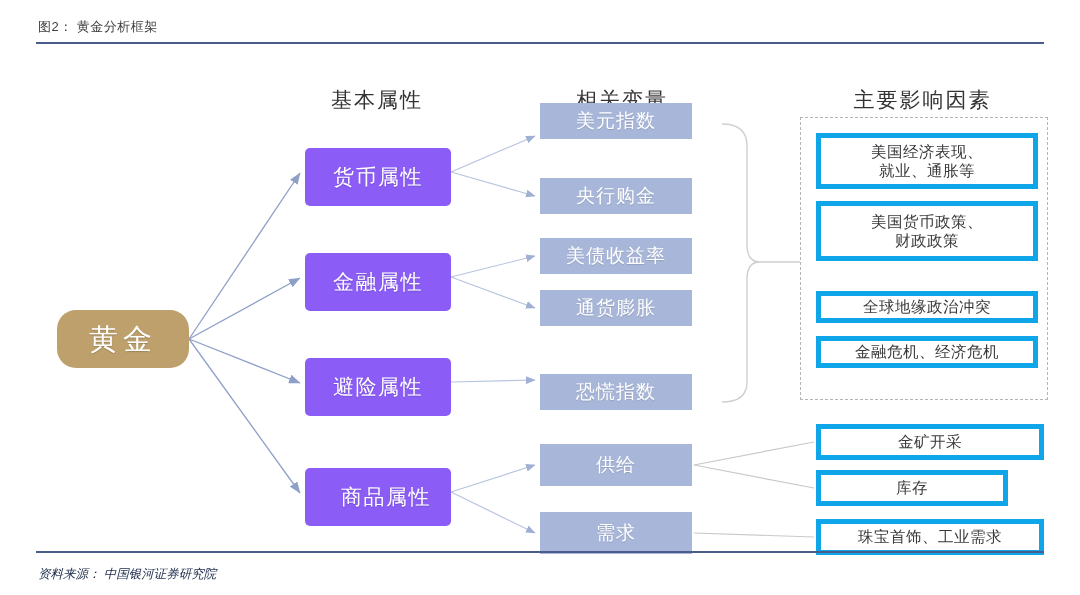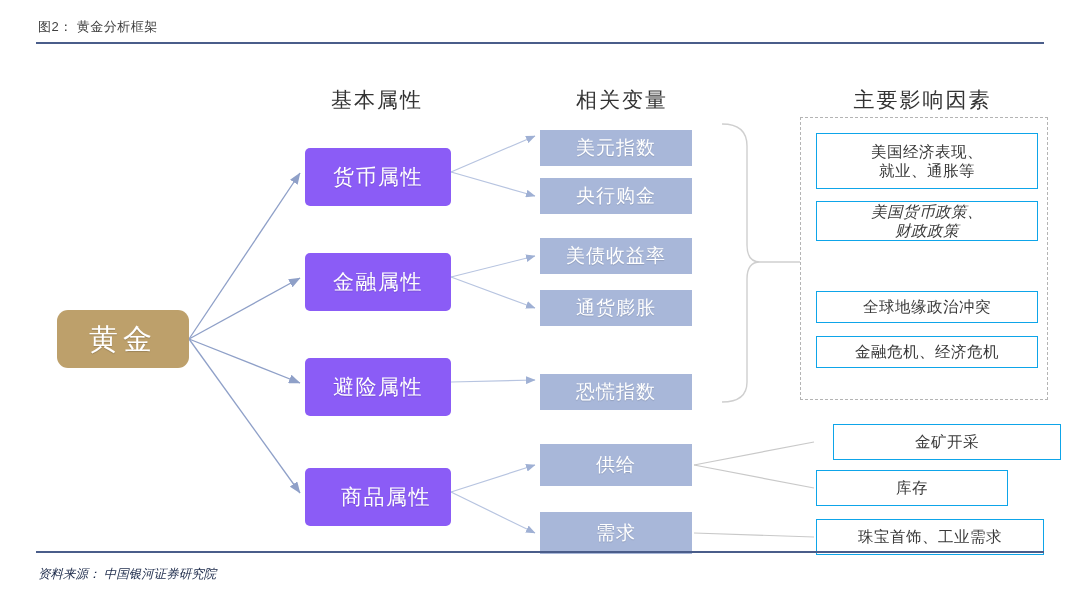--- a/index.html
+++ b/index.html
@@ -47,58 +47,58 @@
   #wires { position: absolute; left: 0; top: 0; width: 1080px; height: 595px; }
 
   
   .node {
     position: absolute; display: flex; align-items: center;
     justify-content: center; text-align: center;
     white-space: pre-line; line-height: 1.25;
   }
   .gold-node {
     left: 57px; top: 310px; width: 132px; height: 58px;
-    background: #bda06b; border-radius: 11px;
+    background: #bda06b; border-radius: 19px;
     color: #ffffff; font-size: 29px; letter-spacing: 5px;
     text-shadow: 0 1px 1px rgba(0,0,0,.18);
   }
   .attr-node {
     width: 146px; height: 58px;
     background: #8b5cf6; border-radius: 5px;
     color: #ffffff; font-size: 21px; letter-spacing: 1.5px;
     text-shadow: 0 1px 1px rgba(0,0,0,.15);
   }
   #attr-0 { left: 305px; top: 148px; }
   #attr-1 { left: 305px; top: 253px; }
   #attr-2 { left: 305px; top: 358px; }
   #attr-3 { left: 305px; top: 468px; padding-left: 16px; }
 
   .var-node {
     width: 152px; height: 36px;
     background: #a8b7d9;
     color: #ffffff; font-size: 19px; letter-spacing: 1px;
     text-shadow: 0 1px 1px rgba(0,0,0,.13);
   }
-  #var-0 { left: 540px; top: 130px; }
+  #var-0 { left: 540px; top: 103px; }
   #var-1 { left: 540px; top: 178px; }
   #var-2 { left: 540px; top: 238px; }
   #var-3 { left: 540px; top: 290px; }
   #var-4 { left: 540px; top: 362px; margin-top: 12px; }
   #var-5 { left: 540px; top: 444px; width: 152px; height: 42px; text-align: right; }
   #var-6 { left: 540px; top: 512px; width: 152px; height: 42px; }
 
   .factor-node {
-    background: #ffffff; border: 1px solid #0ea5e9;
+    background: #ffffff; border: 5px solid #0ea5e9;
     color: #3a3a3a; font-size: 15.5px; letter-spacing: .5px;
   }
   #fac-0 { left: 816px; top: 133px; width: 222px; height: 56px; }
-  #fac-1 { left: 816px; top: 201px; width: 222px; height: 40px; font-style: italic; }
+  #fac-1 { left: 816px; top: 201px; width: 222px; height: 60px; }
   #fac-2 { left: 816px; top: 291px; width: 222px; height: 32px; }
   #fac-3 { left: 816px; top: 336px; width: 222px; height: 32px; text-align: right; }
-  #fac-4 { left: 816px; top: 424px; width: 228px; height: 36px; margin-left: 17px; }
+  #fac-4 { left: 816px; top: 424px; width: 228px; height: 36px; }
   #fac-5 { left: 816px; top: 470px; width: 192px; height: 36px; }
   #fac-6 { left: 816px; top: 519px; width: 228px; height: 36px; }
 
   .dashed-box {
     position: absolute; left: 800px; top: 117px;
     width: 248px; height: 283px;
     border: 1px dashed #b4b4b4; background: transparent;
   }
 </style>
 </head>

